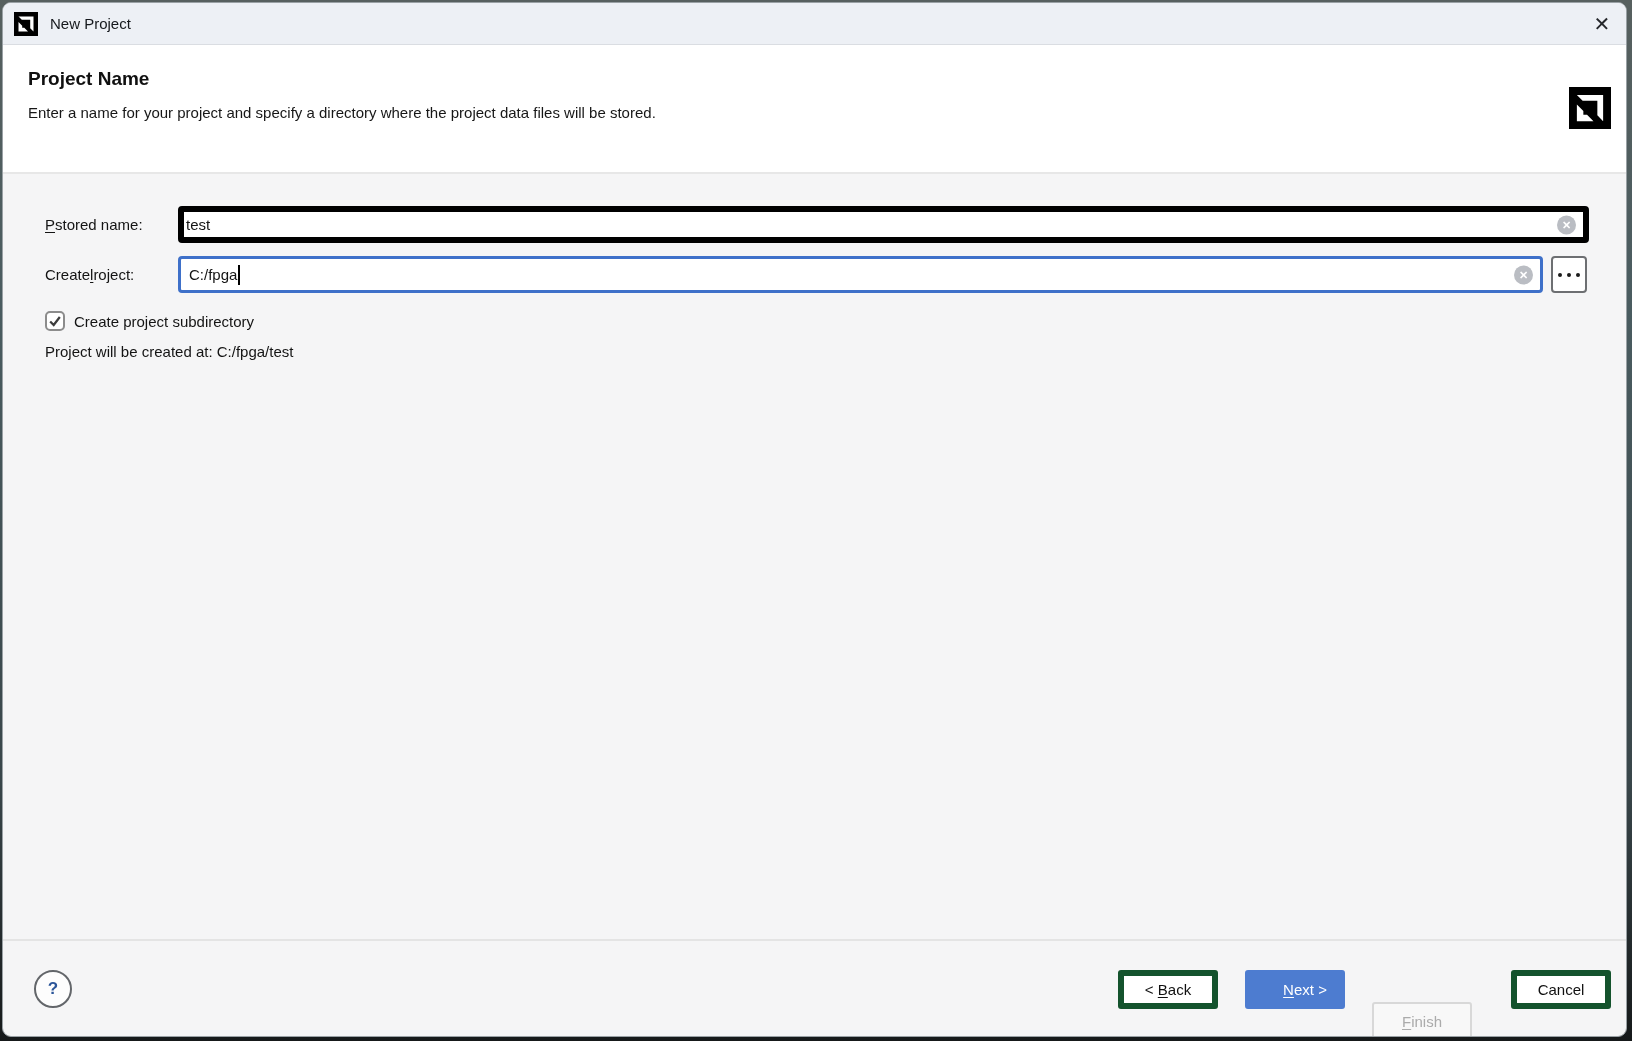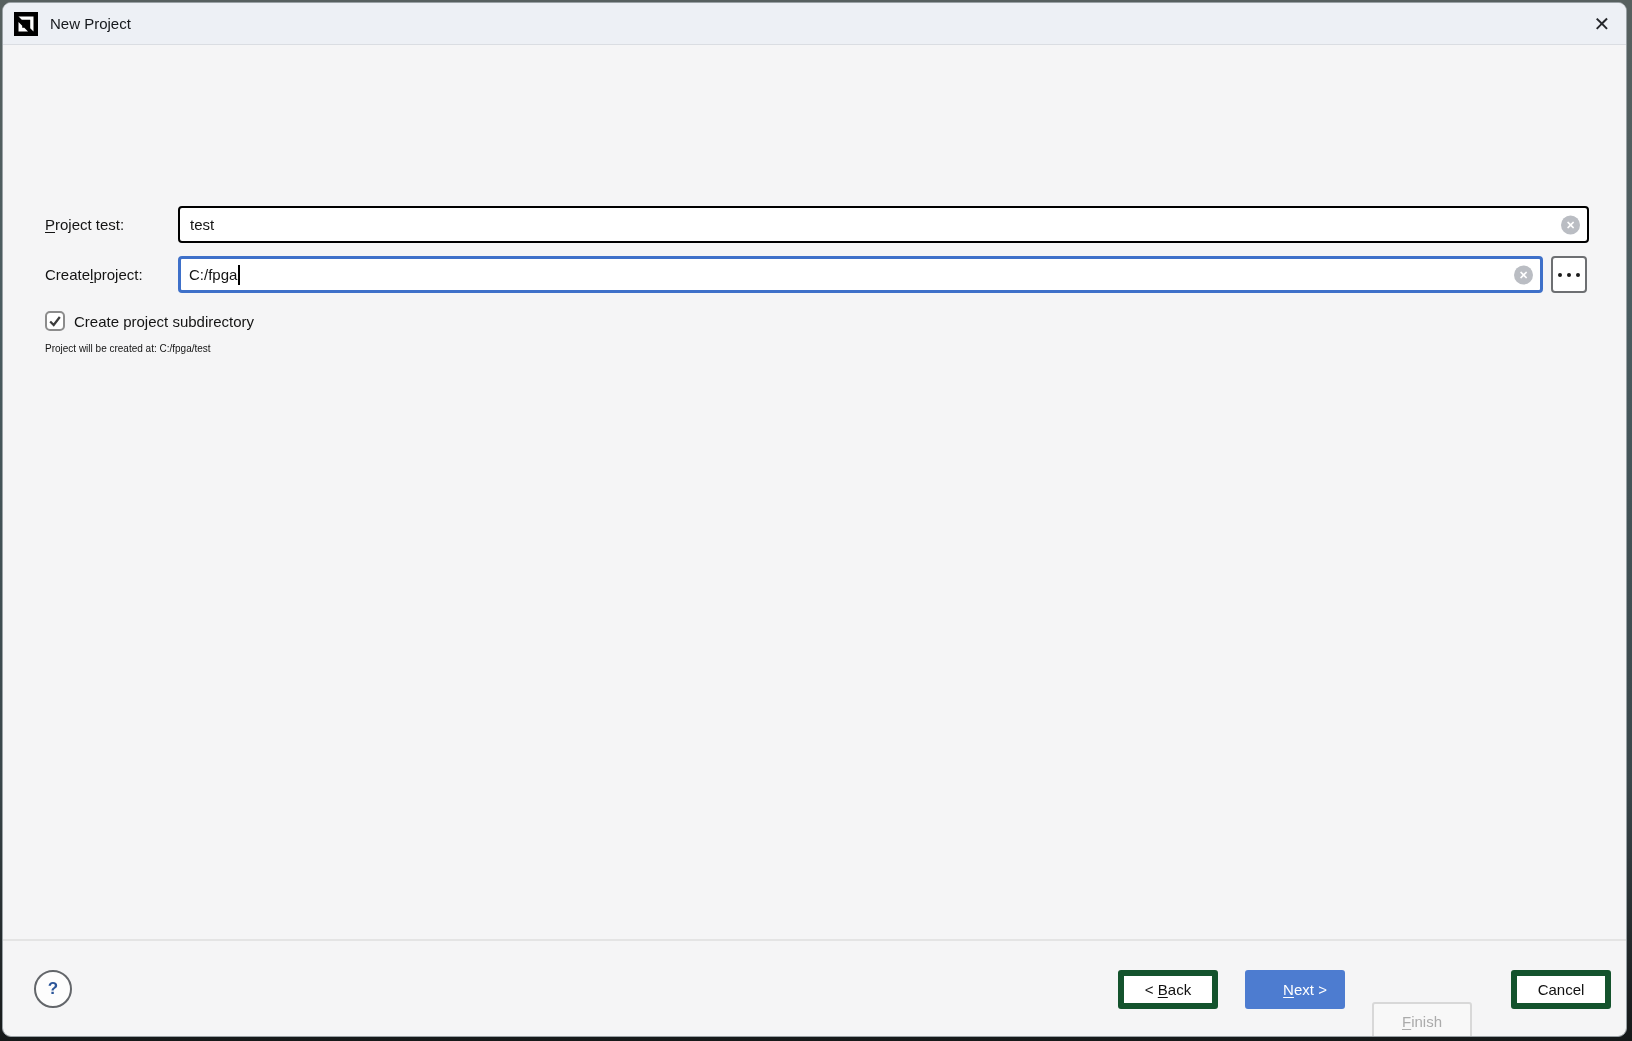--- a/index.html
+++ b/index.html
@@ -36,22 +36,22 @@
     position:absolute; left:0; top:42px; width:100%; height:129px;
     background:#ffffff; border-bottom:2px solid #e7e7e7;
   }
   .header h1 { position:absolute; left:25px; top:23px; font-size:19px; font-weight:bold; color:#101010; }
   .header .desc { position:absolute; left:25px; top:59px; font-size:15px; color:#171717; }
   .header .big-logo { position:absolute; left:1566px; top:42px; width:42px; height:42px; }
   
   .lbl { position:absolute; left:42px; height:37px; display:flex; align-items:center; font-size:15px; color:#141414; }
   .mn { text-decoration:underline; text-underline-offset:2px; }
   .field {
-    position:absolute; background:#ffffff; border:2px solid #000000; border-radius:4px;
-    height:37px; display:flex; align-items:center; padding:0 30px 0 10px;
+    position:absolute; background:#ffffff; border:6px solid #000000; border-radius:4px;
+    height:37px; display:flex; align-items:center; padding:0 30px 0 2px;
     font-size:15px; color:#141414; cursor:text; white-space:nowrap; overflow:hidden;
   }
   .field.focused { border:3px solid var(--focus); padding:0 28px 0 8px; }
   .caret { display:inline-block; width:2px; height:20px; background:#000; margin-left:1px; }
   .clear-ic {
     position:absolute; top:50%; transform:translateY(-50%); right:7px;
     width:19px; height:19px; border-radius:50%; background:#babdc3; color:#ffffff;
     font-size:11px; font-weight:bold; display:flex; align-items:center; justify-content:center;
     cursor:pointer; line-height:1;
   }
@@ -60,21 +60,21 @@
     background:#ffffff; border:2px solid #6d6f72; border-radius:4px;
     display:flex; align-items:center; justify-content:center; gap:5px; cursor:pointer;
   }
   .browse-btn .dot { width:4px; height:4px; border-radius:50%; background:#1b1b1b; }
   .cb-row { position:absolute; left:42px; top:305px; height:26px; display:flex; align-items:center; cursor:pointer;text-align:center; }
   .checkbox {
     width:20px; height:20px; border:2px solid #8c8c8c; border-radius:5px; background:#fff;
     display:flex; align-items:center; justify-content:center;
   }
   .cb-label { margin-left:9px; font-size:15px; color:#141414; }
-  .created-at { position:absolute; left:42px; top:340px; font-size:10px; color:#141414; }
+  .created-at { position:absolute; left:42px; top:340px; font-size:15px; color:#141414; }
   
   .footer-sep { position:absolute; left:0; top:936px; width:100%; height:2px; background:#e4e4e4; }
   .help-btn {
     position:absolute; left:31px; top:967px; width:38px; height:38px; border-radius:50%;
     background:#fdfdfd; border:2px solid #63666a; color:#2b5599;
     font-size:17px; font-weight:bold; display:flex; align-items:center; justify-content:center;
     cursor:pointer;
   }
   .btn {
     position:absolute; top:967px; width:100px; height:39px; border-radius:3px;
@@ -97,35 +97,44 @@
   <div class="titlebar">
     <svg class="app-ic" viewBox="0 0 24 24">
       <rect width="24" height="24" fill="#000"></rect>
       <polygon points="4.5,4.5 19.5,4.5 19.5,19.5 16.2,16.2 16.2,7.8 7.8,7.8" fill="#fff"></polygon>
       <polygon points="4.5,10 4.5,19.5 14,19.5 10.3,15.8 8.2,15.8 8.2,13.7" fill="#fff"></polygon>
     </svg>
     <span class="ttl">New Project</span>
     <button class="close-btn">✕</button>
   </div>
 
+  <div class="header">
+    <h1>Project Name</h1>
+    <div class="desc">Enter a name for your project and specify a directory where the project data files will be stored.</div>
+    <svg class="big-logo" viewBox="0 0 24 24">
+      <rect width="24" height="24" fill="#000"></rect>
+      <polygon points="4.5,4.5 19.5,4.5 19.5,19.5 16.2,16.2 16.2,7.8 7.8,7.8" fill="#fff"></polygon>
+      <polygon points="4.5,10 4.5,19.5 14,19.5 10.3,15.8 8.2,15.8 8.2,13.7" fill="#fff"></polygon>
+    </svg>
+  </div>
 
   <div class="lbl" style="top:203px;">
       <span></span>
       <span class="mn">P</span>
-      <span>roject test:</span>
+      <span>stored name:</span>
     </div>
   <div class="field" style="left:175px; top:203px; width:1411px;" role="textbox">
     <span>test</span>
     <span class="clear-ic">✕</span>
   </div>
 
   <div class="lbl" style="top:253px;">
       <span>Create </span>
       <span class="mn">l</span>
-      <span>project:</span>
+      <span>roject:</span>
     </div>
   <div class="field focused" style="left:175px; top:253px; width:1365px;" role="textbox">
     <span>C:/fpga</span>
     <span class="caret"></span>
     <span class="clear-ic">✕</span>
   </div>
   <button class="browse-btn">
     <span class="dot"></span>
     <span class="dot"></span>
     <span class="dot"></span>

